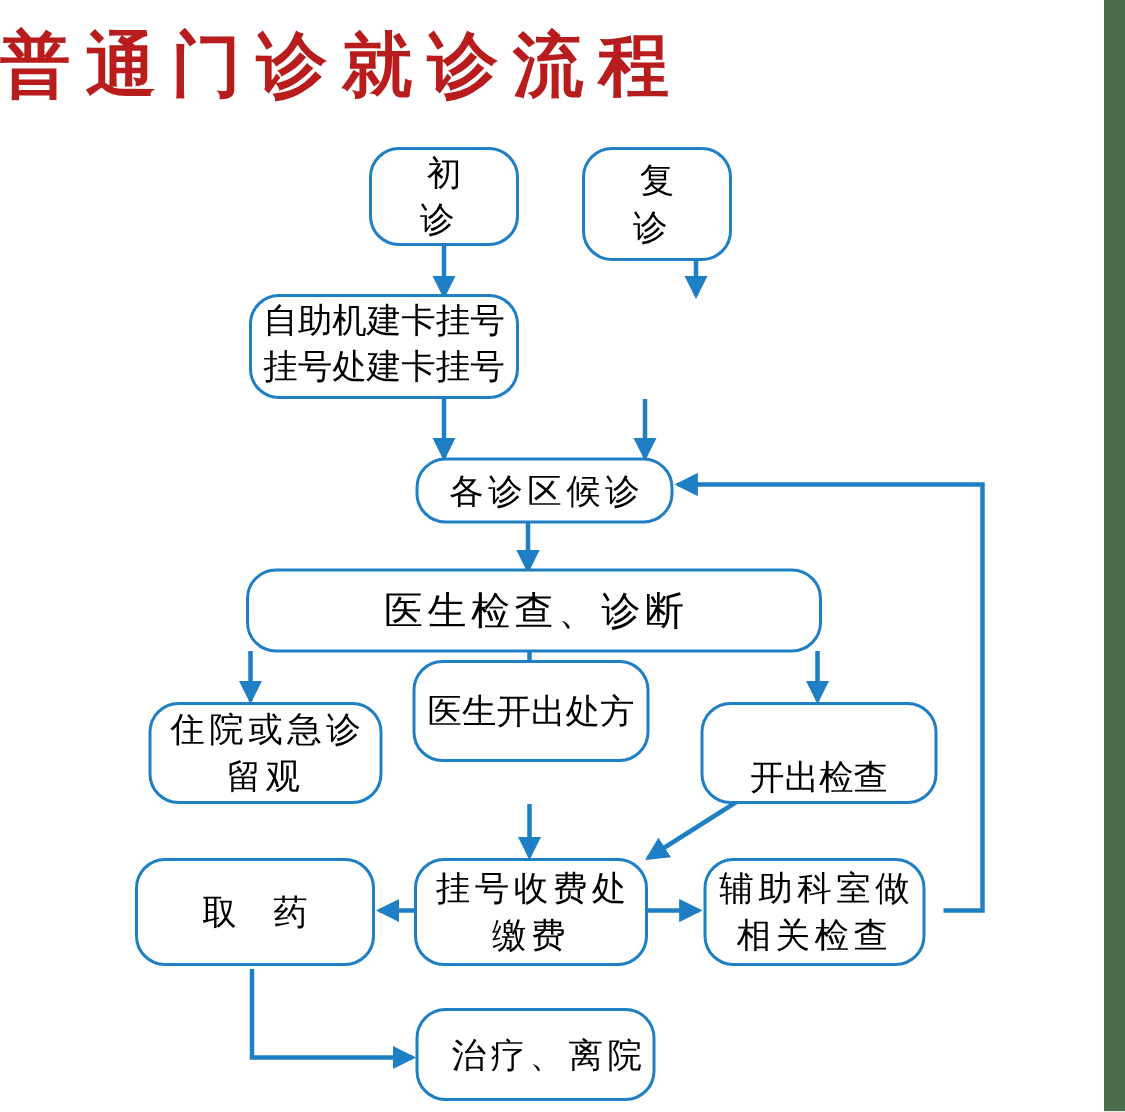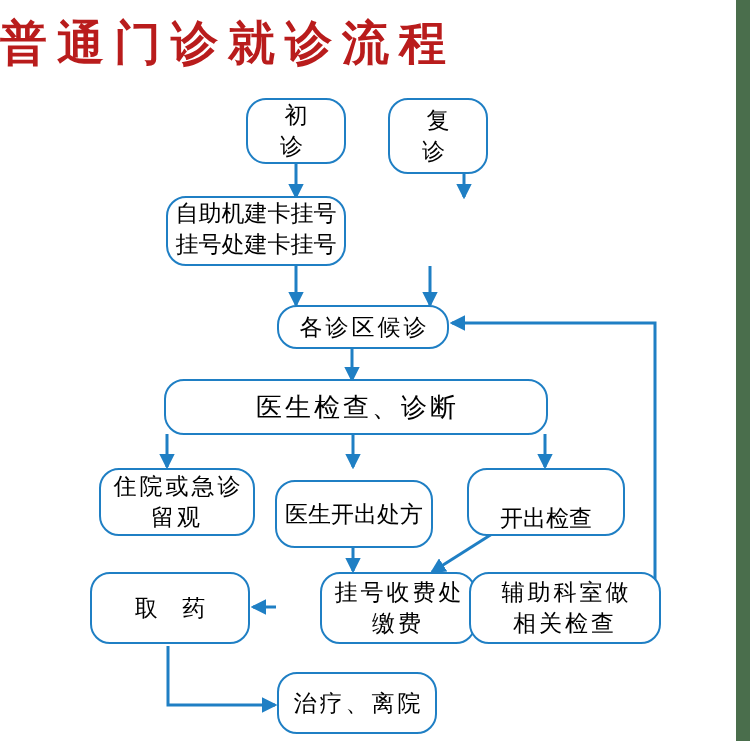--- a/index.html
+++ b/index.html
@@ -134,40 +134,40 @@
 
   <div class="node sp2 big" style="left: 164px; top: 379px; width: 384px; height: 56px; border-color: rgb(31, 127, 196);">
     <span class="label">医生检查、诊断</span>
   </div>
 
   <div class="node sp2" style="left: 84px; top: 468px; width: 156px; height: 68px; border-color: rgb(31, 127, 196); margin-left: 15px;">
     <span class="label">住院或急诊
 留观</span>
   </div>
 
-  <div class="node" style="left: 275px; top: 480px; width: 158px; height: 68px; border-color: rgb(31, 127, 196);">
+  <div class="node" style="left: 275px; top: 440px; width: 158px; height: 68px; border-color: rgb(31, 127, 196);">
     <span class="label">医生开出处方</span>
   </div>
 
   <div class="node" style="left: 467px; top: 468px; width: 158px; height: 68px; border-color: rgb(31, 127, 196); align-items: flex-end;">
     <span class="label">开出检查</span>
   </div>
 
   <div class="node sp1" style="left: 90px; top: 572px; width: 160px; height: 72px; border-color: rgb(31, 127, 196); align-items: center;">
     <span class="label">取 药</span>
   </div>
 
-  <div class="node sp2" style="left: 276px; top: 572px; width: 156px; height: 72px; border-color: rgb(31, 127, 196); margin-left: 44px;">
+  <div class="node sp2" style="left: 276px; top: 572px; width: 156px; height: 72px; border-color: rgb(31, 127, 196);">
     <span class="label">挂号收费处
 缴费</span>
   </div>
 
-  <div class="node sp2" style="left: 469px; top: 572px; width: 192px; height: 72px; border-color: rgb(31, 127, 196);">
+  <div class="node sp2" style="left: 469px; top: 572px; width: 148px; height: 72px; border-color: rgb(31, 127, 196);">
     <span class="label">辅助科室做
 相关检查</span>
   </div>
 
-  <div class="node sp2" style="left: 277px; top: 672px; width: 160px; height: 62px; border-color: rgb(31, 127, 196);">
+  <div class="node sp2" style="left: 277px; top: 672px; width: 160px; height: 62px; border-color: rgb(31, 127, 196); justify-content: flex-end;">
     <span class="label">治疗、离院</span>
   </div>
 
   <div class="side-strip" style="background: rgb(74, 110, 76);"></div>
 </div>
 
 </body></html>

